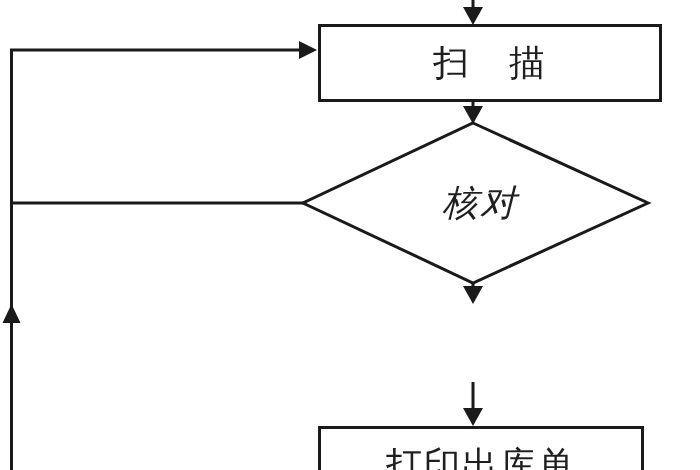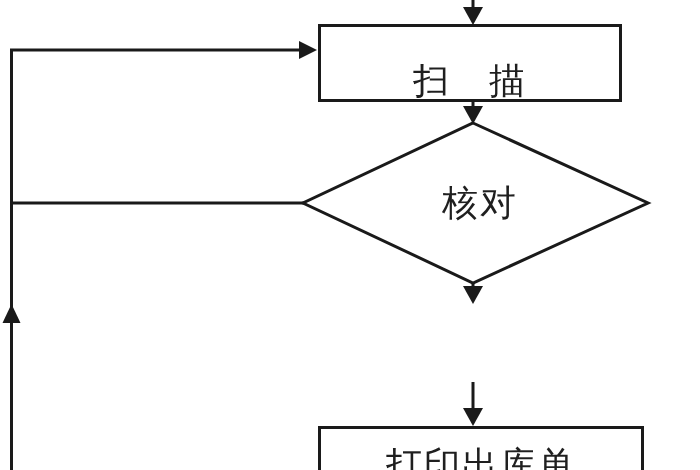--- a/index.html
+++ b/index.html
@@ -37,24 +37,24 @@
     letter-spacing: 2px;
     white-space: pre;
     line-height: 1;
   }
   .decision-label {
     position: absolute;
     display: flex;
     align-items: center;
     justify-content: center;
   }
-  #scan-box   { left: 318px; top: 24px;  width: 304px; height: 78px; align-items: flex-end; }
+  #scan-box   { left: 318px; top: 24px;  width: 344px; height: 78px; }
   #input-box  { left: 317px; top: 304px; width: 327px; height: 79px; }
   #print-box  { left: 318px; top: 426px; width: 326px; height: 78px; }
-  #verify-label { left: 380px; top: 181px; width: 200px; height: 44px; }
+  #verify-label { left: 380px; top: 181px; width: 200px; height: 44px; font-style: italic; }
 </style>
 </head>
 <body>
 
 <div class="canvas">
 
   <svg class="wire-layer" width="700" height="470" viewBox="0 0 700 470">
     <g stroke="#1a1a1a" stroke-width="3" fill="none">
 
       <path d="M473,0 V10"></path>

